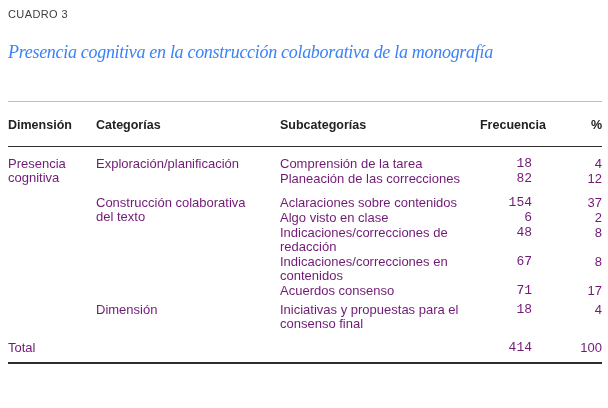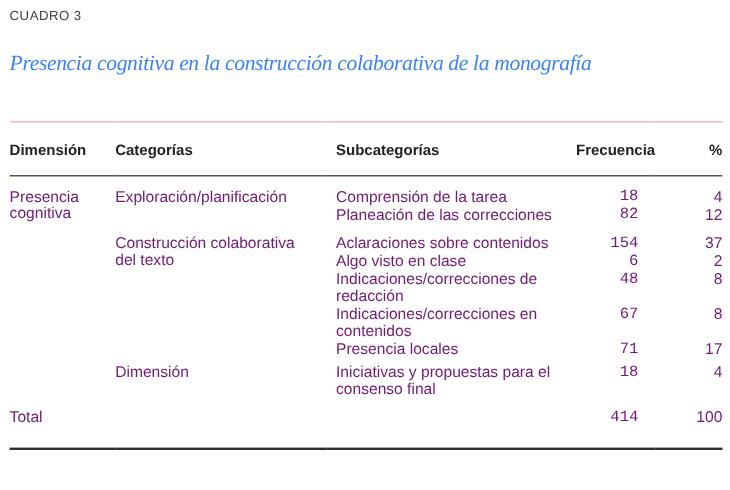--- a/index.html
+++ b/index.html
@@ -70,21 +70,21 @@
   td.sub { padding-left: 8px; }
   td.freq { text-align: right; padding-right: 14px; white-space: nowrap; font-family: Liberation Mono, monospace; }
   td.pct  { text-align: right; white-space: nowrap; }
 
   tr.first-row td { padding-top: 10px; }
   tr.gap-lg td { padding-top: 9px; }
   tr.gap-sm td { padding-top: 4px; }
 
   tr.total-row td {
     padding-top: 9px;
-    padding-bottom: 18px;
+    padding-bottom: 7px;
     border-bottom: 2px solid #2e2e2e;
   }
 </style>
 </head>
 <body>
 
 <div class="page">
   <div class="table-label">CUADRO 3</div>
   <div class="table-title">Presencia cognitiva en la construcción colaborativa de la monografía</div>
 
@@ -137,21 +137,21 @@
           <td class="freq">48</td>
           <td class="pct">8</td>
         </tr>
         <tr>
           <td class="sub">Indicaciones/correcciones  en
 contenidos</td>
           <td class="freq">67</td>
           <td class="pct">8</td>
         </tr>
         <tr>
-          <td class="sub">Presencia locales</td>
+          <td class="sub">Acuerdos consenso</td>
           <td class="freq">71</td>
           <td class="pct">17</td>
         </tr>
         <tr class="gap-sm">
           <td class="cat" rowspan="1">Dimensión</td>
           <td class="sub">Iniciativas y propuestas para el
 consenso final</td>
           <td class="freq">18</td>
           <td class="pct">4</td>
         </tr>

